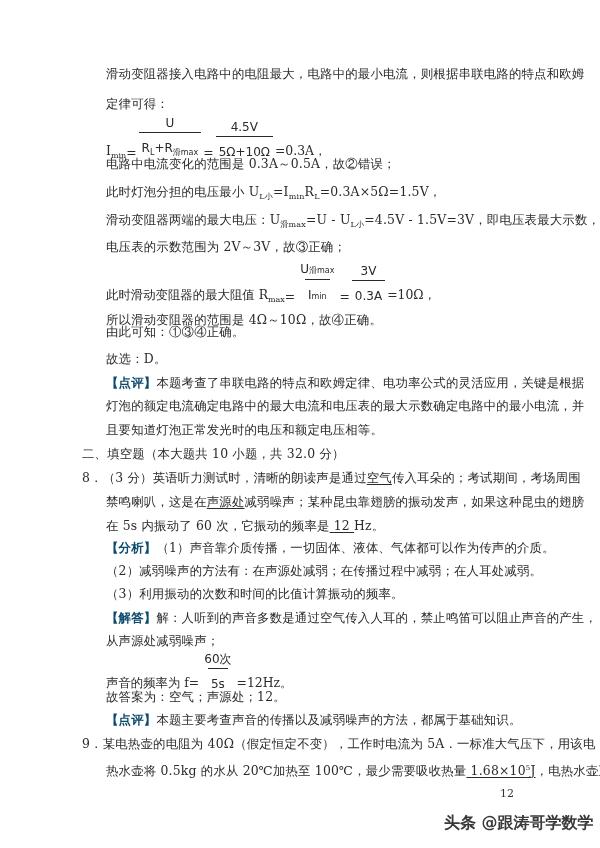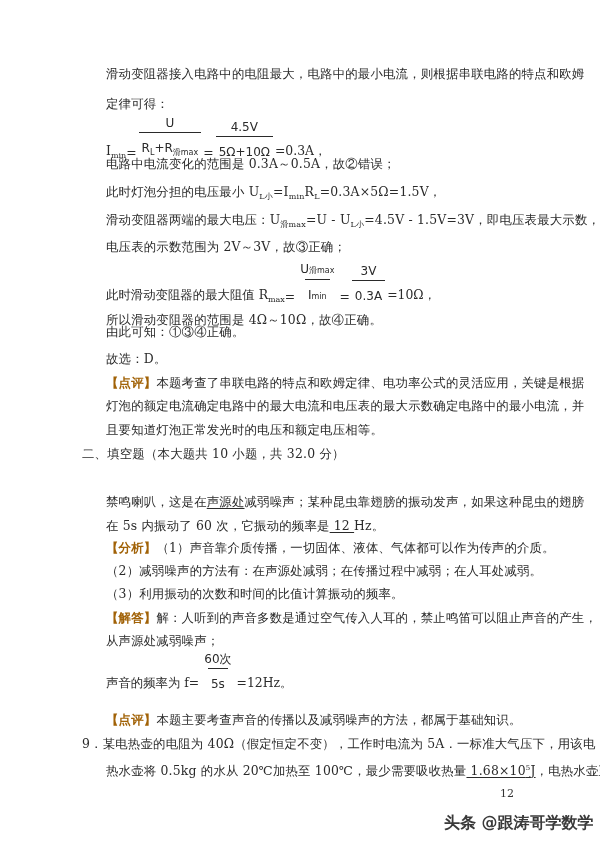--- a/index.html
+++ b/index.html
@@ -7,21 +7,21 @@
     width: 600px; height: 848px; position: relative; overflow: hidden;
     font-family: "DejaVu Serif", "Liberation Serif", serif;
     color: #2a2a2a;
   }
   .page { position: absolute; left: 0; top: 0; width: 600px; height: 848px; }
   .line {
     position: absolute; left: 106px; font-size: 12.4px; line-height: 16px;
     white-space: nowrap; letter-spacing: 0.2px;
   }
   .line.outdent { left: 82px; }
-  .tag { color: #a16207; font-weight: bold; }
+  .tag { color: #0c4a6e; font-weight: bold; }
   .u { text-decoration: underline; text-underline-offset: 2px; }
   .sub { font-size: 8px; vertical-align: -3px; }
   .sup { font-size: 7px; vertical-align: 5px; }
   .formula { position: absolute; display: flex; align-items: flex-end; font-size: 12.4px; white-space: nowrap; }
   .frac { display: inline-flex; flex-direction: column; align-items: center; margin: 0 2px; font-family: "DejaVu Sans", "Liberation Sans", sans-serif; }
   .frac .num { padding: 0 3px 1px; font-size: 12px; line-height: 15px; }
   .frac .den { padding: 8px 3px 0; font-size: 12px; line-height: 15px; border-top: 1px solid #2a2a2a; }
   .frac .small { font-size: 8px; }
   .page-number { position: absolute; left: 500px; top: 787px; font-size: 11px; color: #333; }
   .watermark {
@@ -85,20 +85,23 @@
   <div class="line" style="top:351px">故选：D。</div>
 
   <div class="line" style="top:375px">
     <span class="tag">【点评】</span><span>本题考查了串联电路的特点和欧姆定律、电功率公式的灵活应用，关键是根据</span>
   </div>
   <div class="line" style="top:398px">灯泡的额定电流确定电路中的最大电流和电压表的最大示数确定电路中的最小电流，并</div>
   <div class="line" style="top:422px">且要知道灯泡正常发光时的电压和额定电压相等。</div>
 
   <div class="line outdent" style="top:446px">二、填空题（本大题共 10 小题，共 32.0 分）</div>
 
+  <div class="line outdent" style="top:470px">
+    <span>8．</span><span>（3 分）英语听力测试时，清晰的朗读声是通过</span><span class="u">空气</span><span>传入耳朵的；考试期间，考场周围</span>
+  </div>
   <div class="line" style="top:494px">
     <span>禁鸣喇叭，这是在</span><span class="u">声源处</span><span>减弱噪声；某种昆虫靠翅膀的振动发声，如果这种昆虫的翅膀</span>
   </div>
   <div class="line" style="top:518px">
     <span>在 5s 内振动了 60 次，它振动的频率是</span><span class="u"> 12 </span><span>Hz。</span>
   </div>
 
   <div class="line" style="top:540px">
     <span class="tag">【分析】</span><span>（1）声音靠介质传播，一切固体、液体、气体都可以作为传声的介质。</span>
   </div>
@@ -112,20 +115,21 @@
 
   <div class="formula" style="left:106px; top:652px">
     <span>声音的频率为 f=</span>
     <span class="frac">
       <span class="num">60次</span>
       <span class="den">5s</span>
     </span>
     <span>=12Hz。</span>
   </div>
 
+  <div class="line" style="top:689px">故答案为：空气；声源处；12。</div>
 
   <div class="line" style="top:712px">
     <span class="tag">【点评】</span><span>本题主要考查声音的传播以及减弱噪声的方法，都属于基础知识。</span>
   </div>
 
   <div class="line outdent" style="top:736px">
     <span>9．</span><span>某电热壶的电阻为 40Ω（假定恒定不变），工作时电流为 5A．一标准大气压下，用该电</span>
   </div>
   <div class="line" style="top:760px">
     <span>热水壶将 0.5kg 的水从 20℃加热至 100℃，最少需要吸收热量</span><span class="u"><span> 1.68×10</span><span class="sup">5</span><span>J</span></span><span>，电热水壶至</span>

